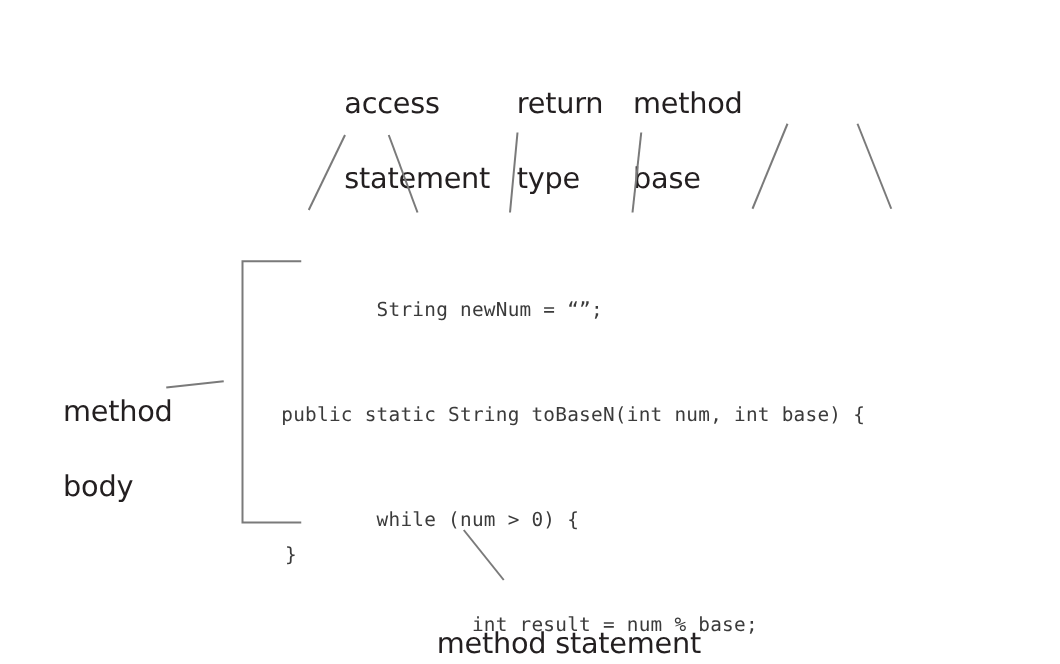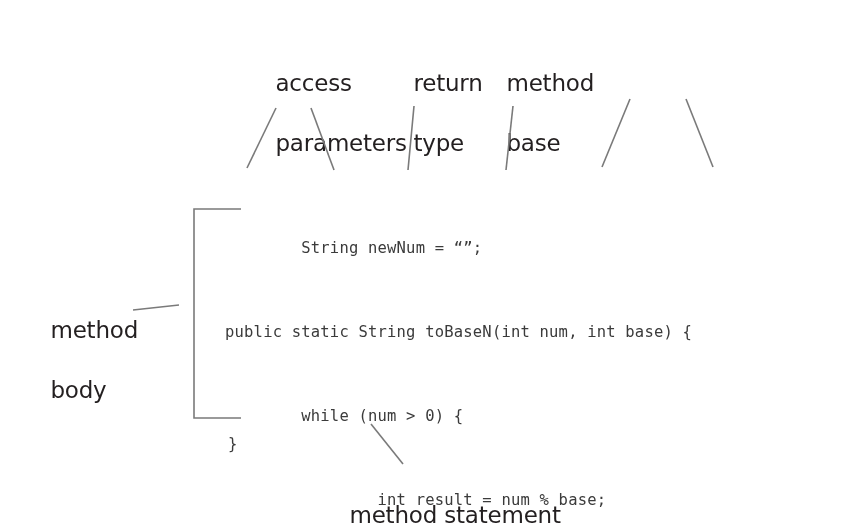--- a/index.html
+++ b/index.html
@@ -62,21 +62,21 @@
     fill: none;
   }
 </style>
 </head>
 <body>
 
 <div id="canvas">
 
   <div class="label" style="left:247px; top:38px;">
     <span>access</span><br>
-    <span>parameters</span>
+    <span>statement</span>
   </div>
 
   <div class="label" style="left:385px; top:38px;">
     <span>return</span><br>
     <span>type</span>
   </div>
 
   <div class="label" style="left:478px; top:38px;">
     <span>method</span><br>
     <span>base</span>

